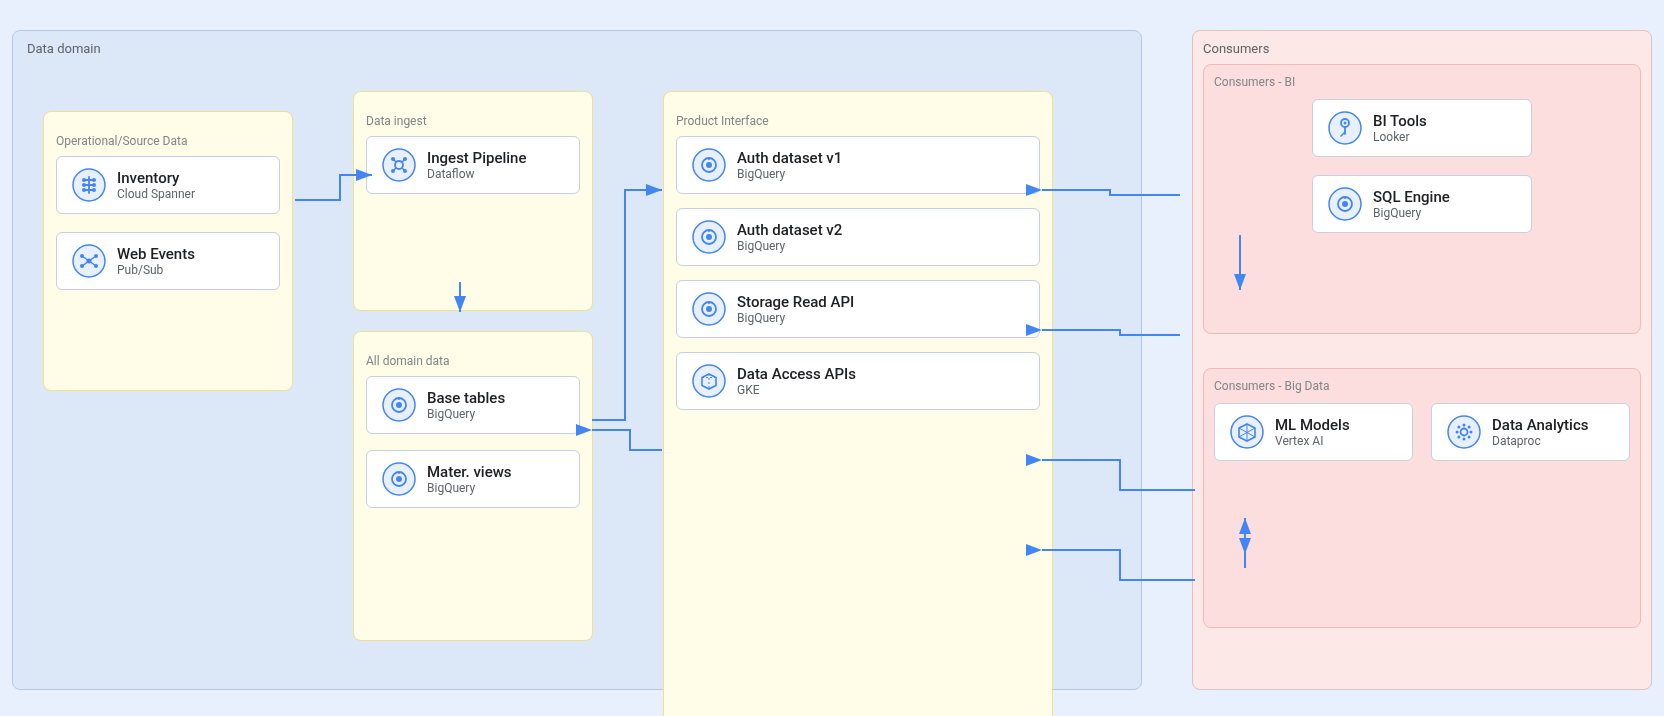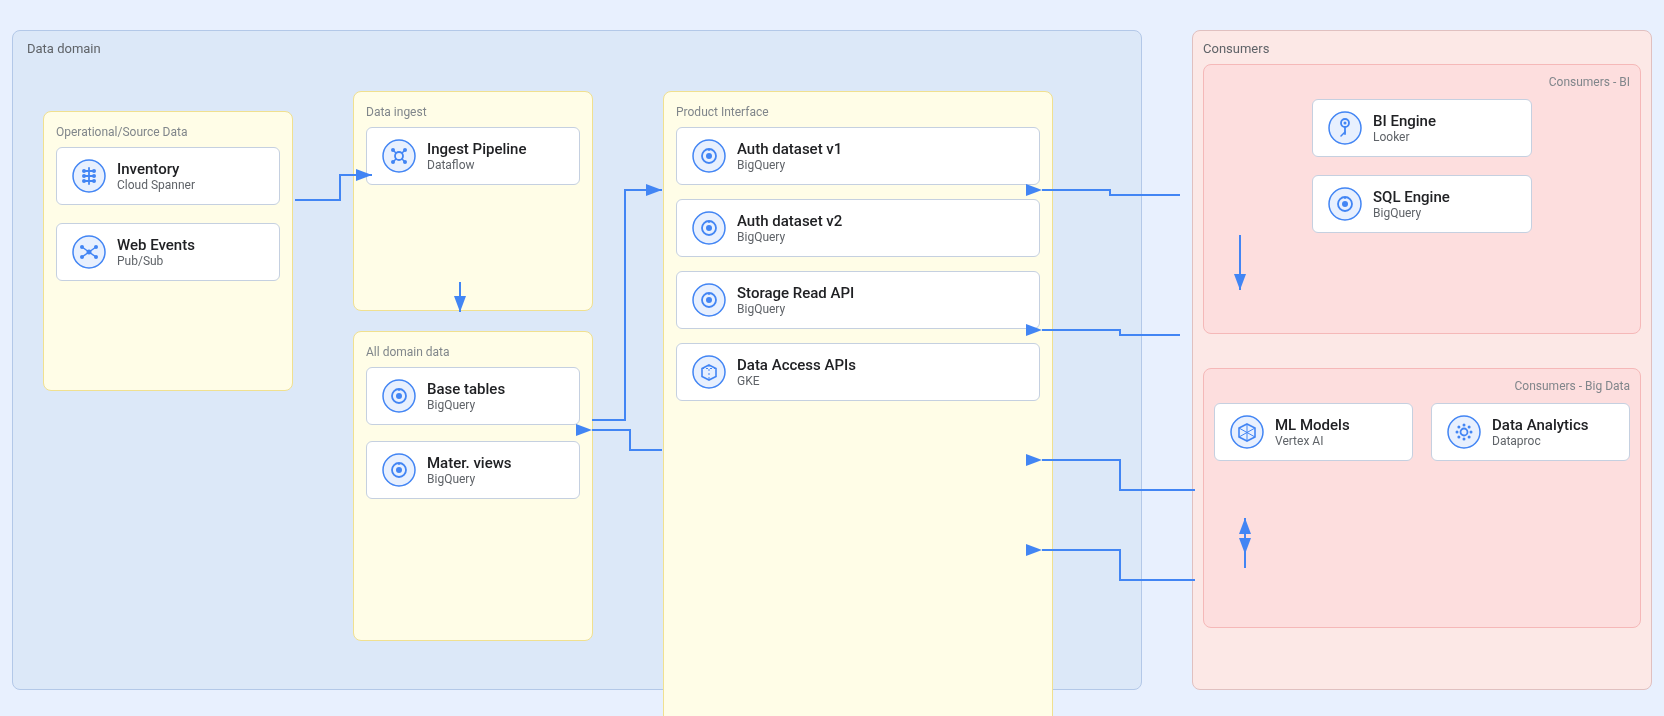--- a/index.html
+++ b/index.html
@@ -51,21 +51,21 @@
       height: 660px;
       background: #f5e8e8;
       border: 1.5px solid #e0c8c8;
       border-radius: 8px;
     }
 
     
     .panel {
       position: absolute;
       border-radius: 8px;
-      padding: 13px 12px 12px;
+      padding: 22px 12px 12px;
     }
 
     .panel-yellow {
       background: #fffde7;
       border: 1.5px solid #f0e090;
     }
 
     .panel-label {
       font-size: 12px;
       color: #80868b;
@@ -171,21 +171,20 @@
       display: flex;
       align-items: center;
       gap: 10px;
     }
 
     .consumers-bi-label,
     .consumers-bigdata-label {
       font-size: 12px;
       color: #80868b;
       margin-bottom: 10px;
-      text-align: right;
     }
 
     .bi-nodes, .bigdata-nodes {
       display: flex;
       flex-direction: column;
       gap: 16px;
       align-items: center;
     }
   </style>
 </head>
@@ -401,21 +400,21 @@
 
               <g transform="translate(9,7)">
                 <circle cx="8" cy="5" r="4" fill="none" stroke="#4285f4" stroke-width="1.8"></circle>
                 <circle cx="8" cy="5" r="1.5" fill="#4285f4"></circle>
                 <line x1="8" y1="9" x2="8" y2="16" stroke="#4285f4" stroke-width="1.8" stroke-linecap="round"></line>
                 <line x1="8" y1="14" x2="4" y2="18" stroke="#4285f4" stroke-width="1.5" stroke-linecap="round"></line>
               </g>
             </svg>
           </div>
           <div>
-            <div class="node-title">BI Engine</div>
+            <div class="node-title">BI Tools</div>
             <div class="node-subtitle">Looker</div>
           </div>
         </div>
 
         <div class="node-box" style="width:220px;">
           <div class="icon-circle">
             <svg width="34" height="34" viewBox="0 0 34 34" fill="none">
               <circle cx="17" cy="17" r="16" fill="#e8f0fe" stroke="#4285f4" stroke-width="1.5"></circle>
               <g transform="translate(8,8)">
                   <circle cx="9" cy="9" r="7" fill="none" stroke="#4285f4" stroke-width="1.8"></circle>

